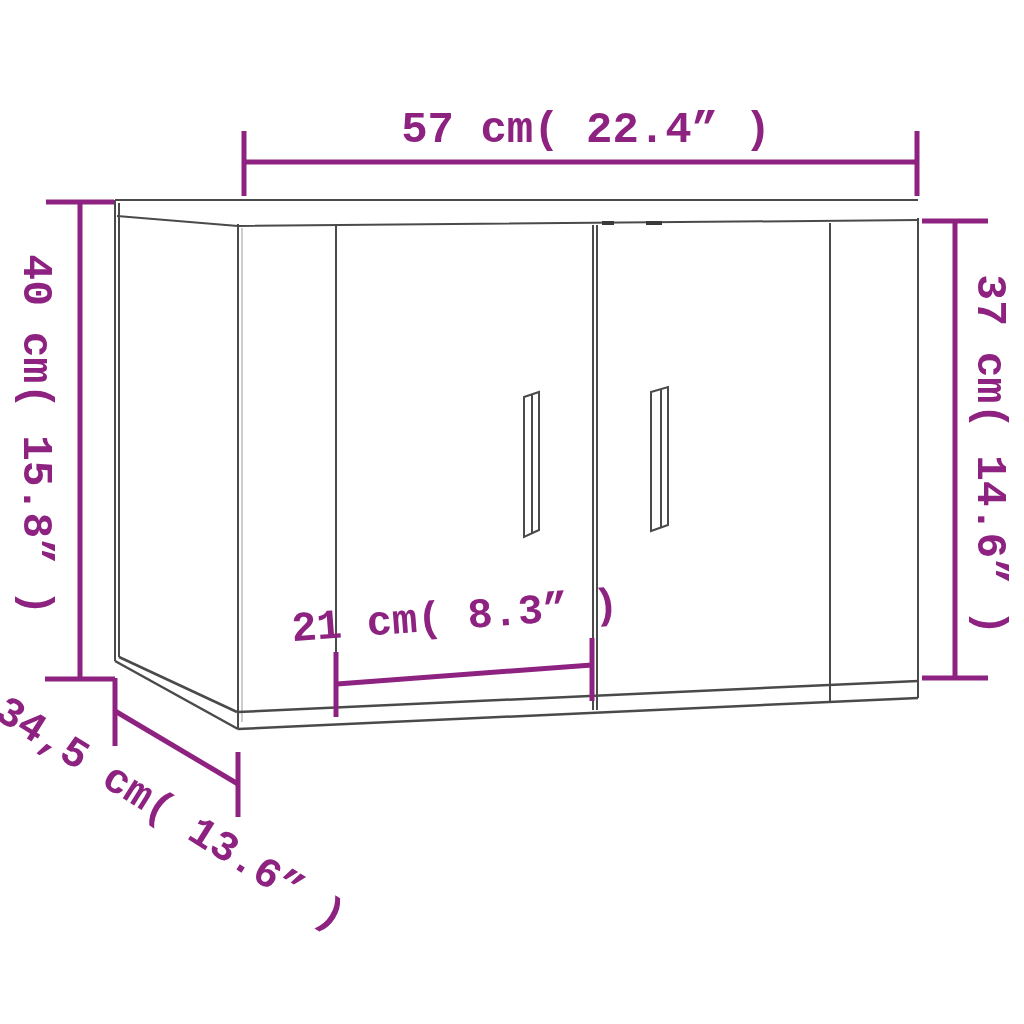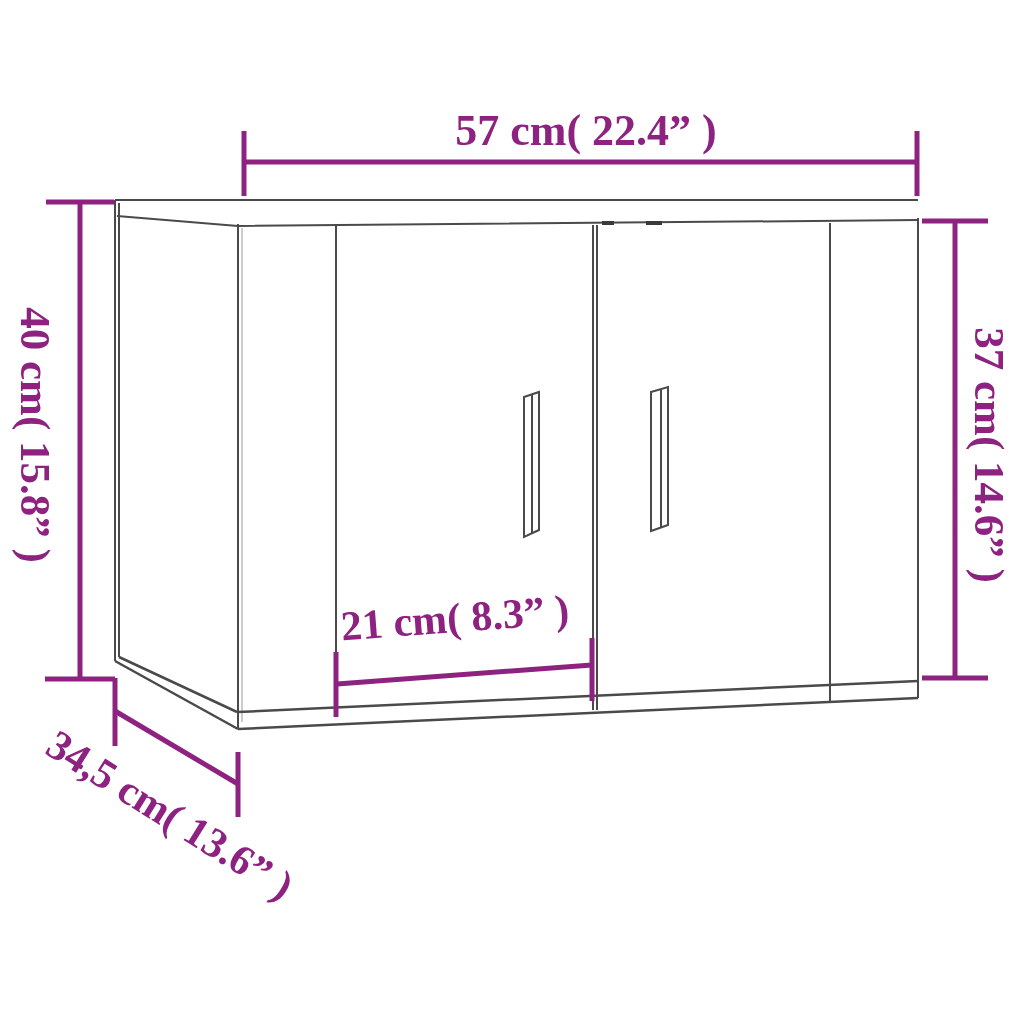--- a/index.html
+++ b/index.html
@@ -4,21 +4,21 @@
 <style>
   :root{
     --accent:#8E2280;
     --line:#4a4a4a;
     --bg:#ffffff;
   }
   *{margin:0;padding:0;box-sizing:border-box;}
   html,body{width:1024px;height:1024px;background:var(--bg);overflow:hidden;}
   #canvas{
     position:relative;width:1024px;height:947px;background:var(--bg);
-    font-family:Liberation Serif, serif;
+    font-family:Liberation Mono, monospace;
   }
   #drawing{position:absolute;left:0;top:0;}
   .dim-label{
     position:absolute;
     color:var(--accent);
     font-weight:bold;
     font-size:43px;
     letter-spacing:0px;
     white-space:nowrap;
     transform:translate(-50%,-50%);

